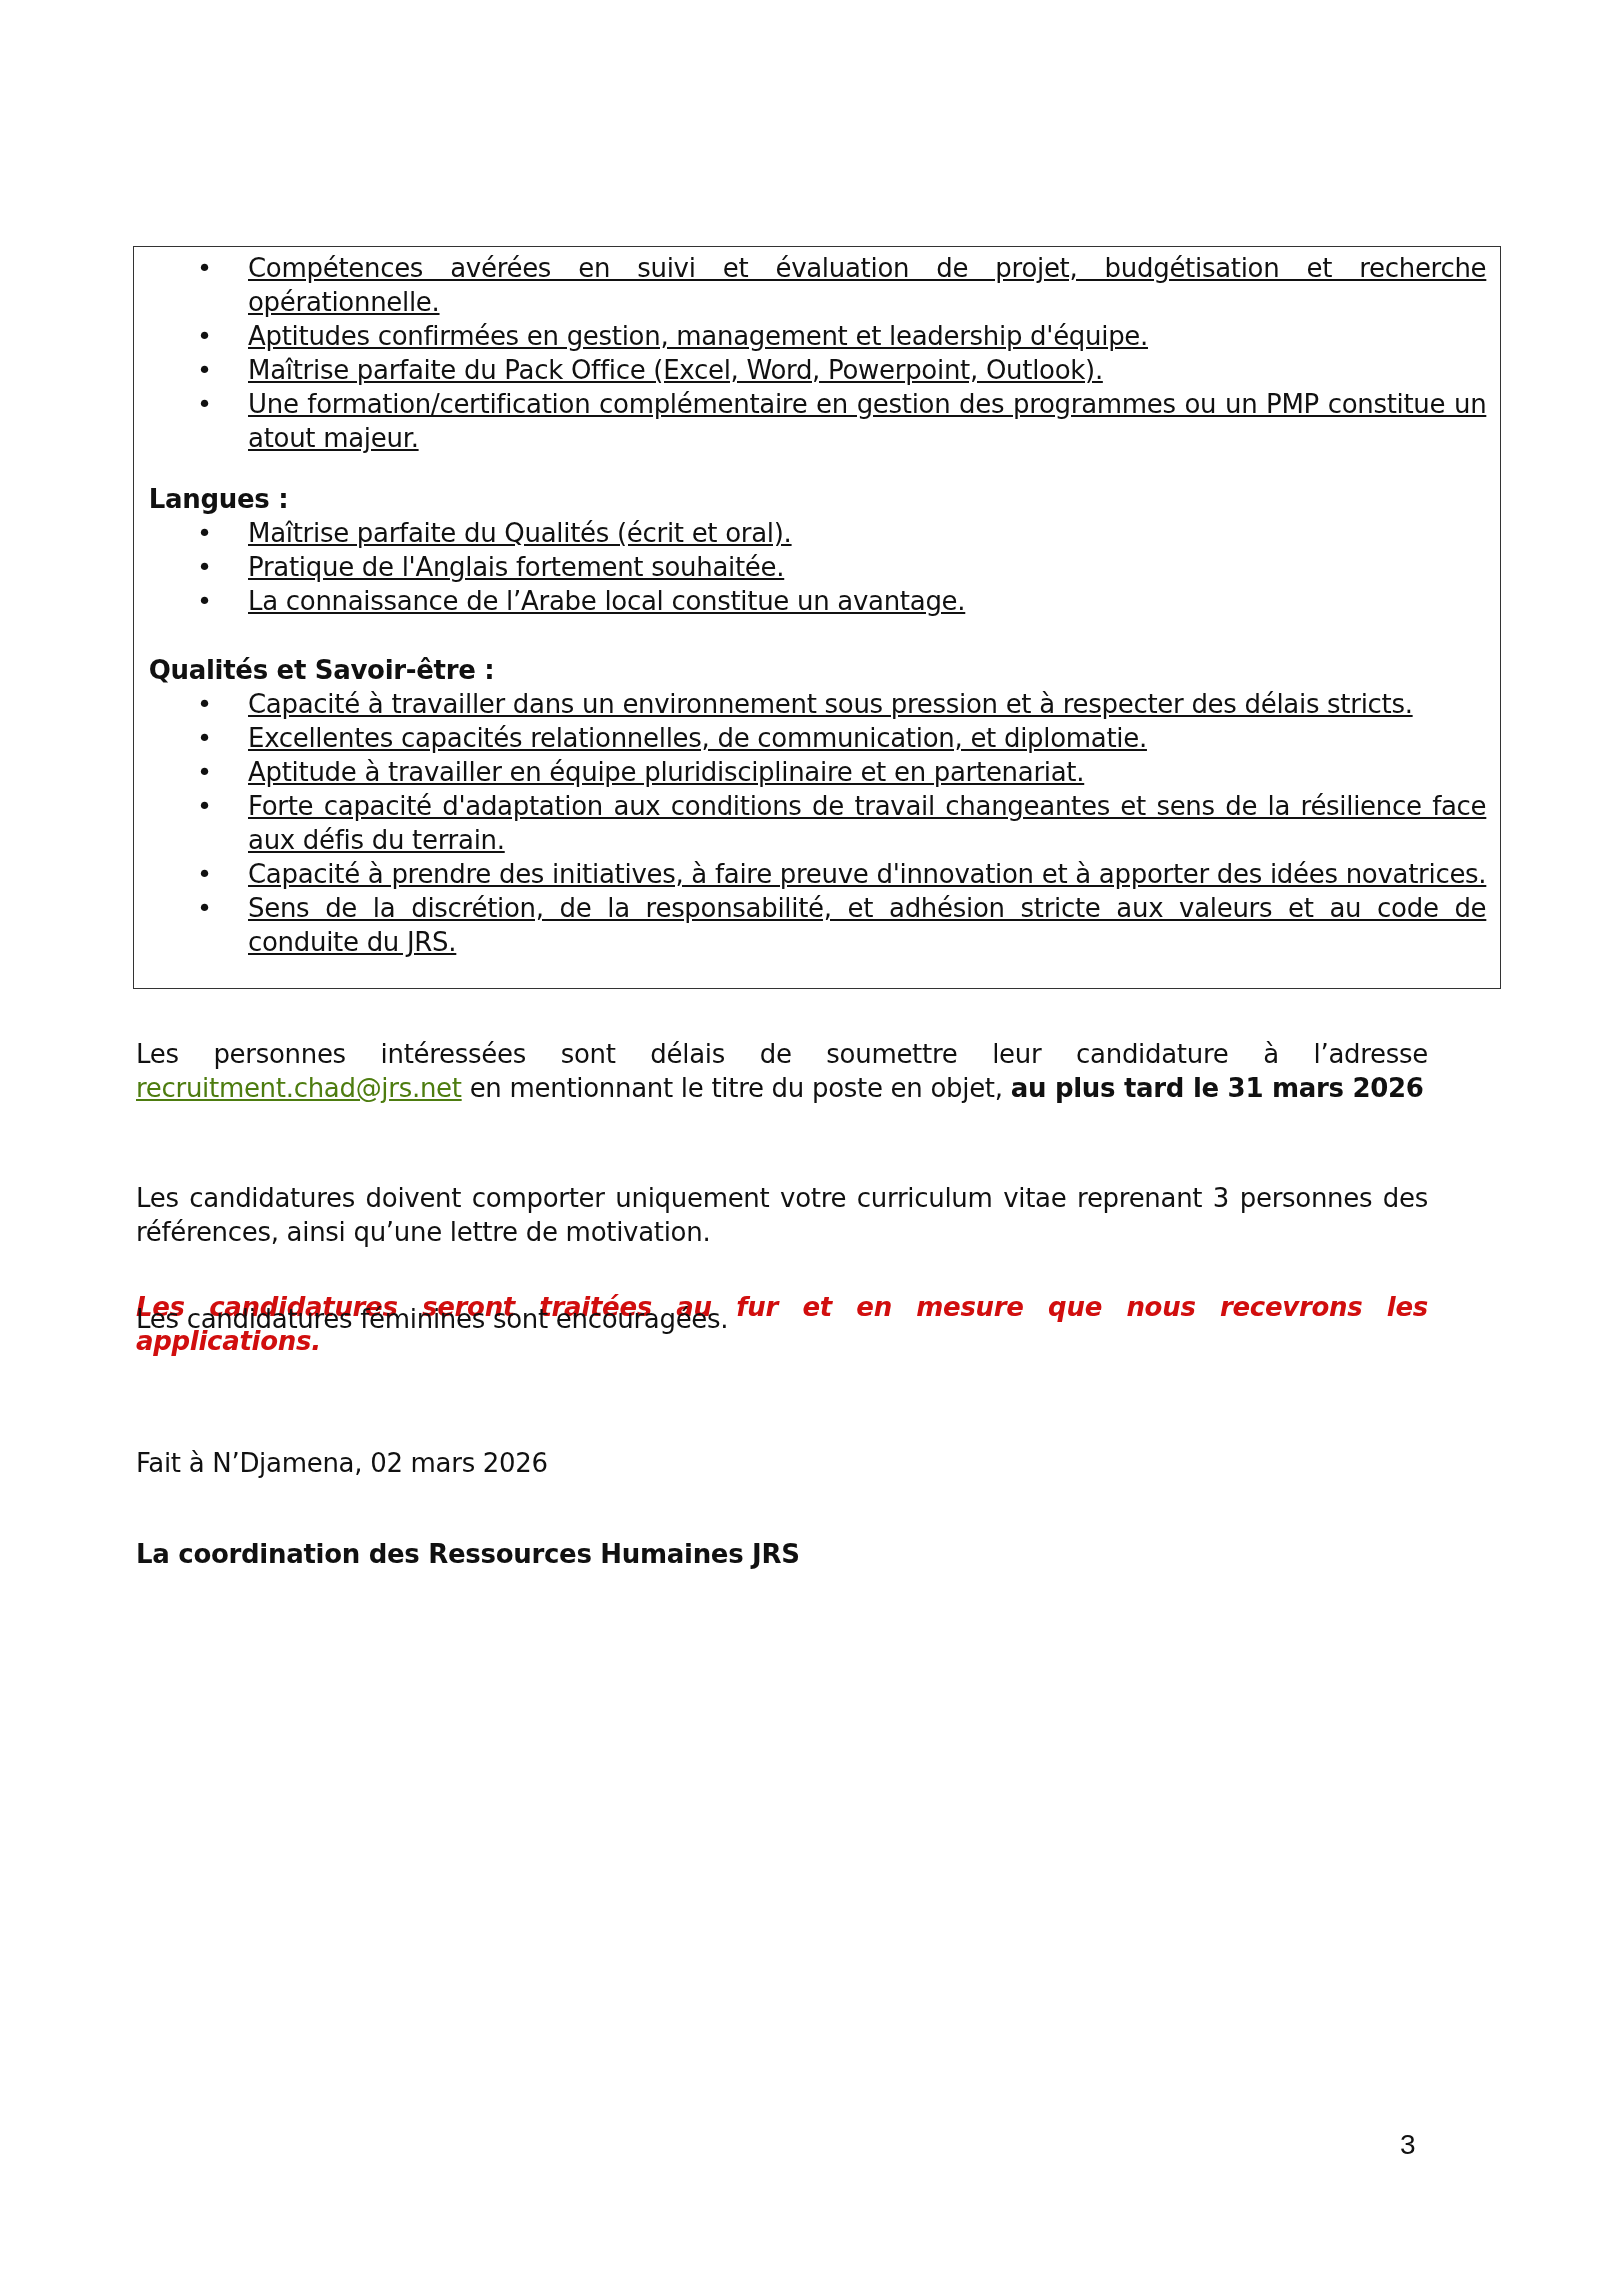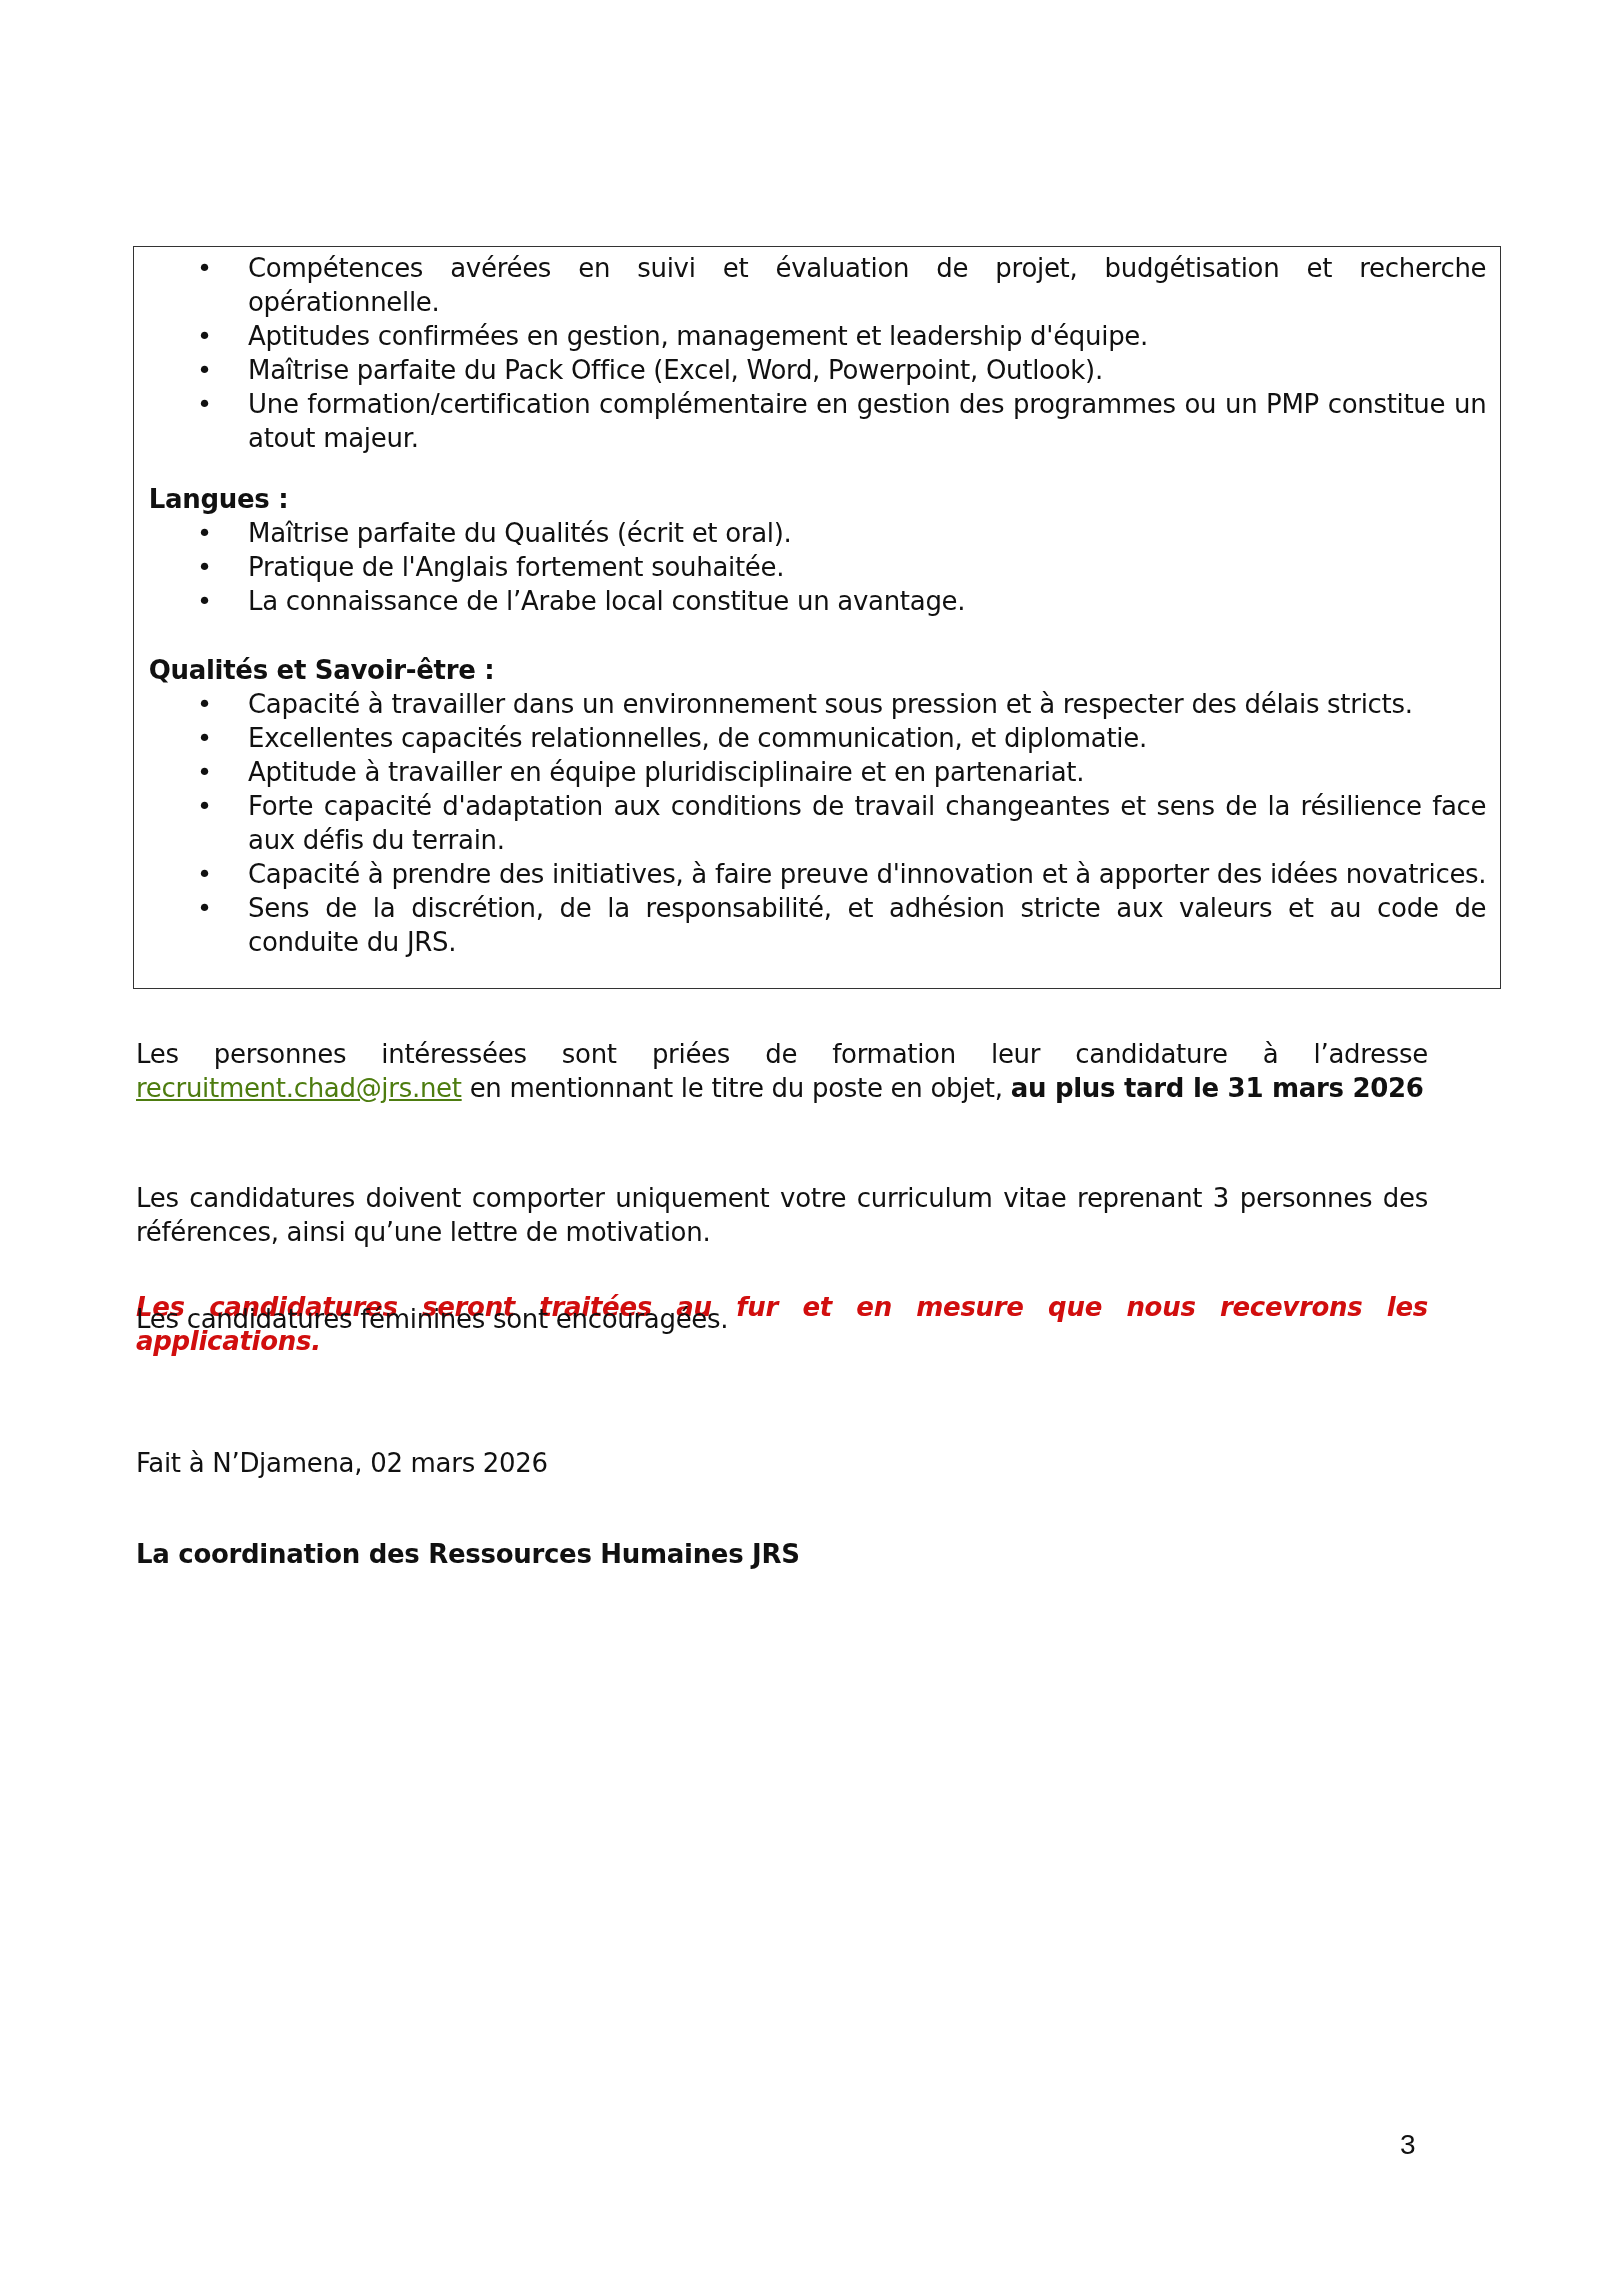--- a/index.html
+++ b/index.html
@@ -2,21 +2,21 @@
 <html><head>
 <meta charset="utf-8">
 <style>
   html, body { margin: 0; padding: 0; background: #ffffff; }
   body { width: 1621px; height: 2292px; position: relative; overflow: hidden;
          font-family: "DejaVu Sans", sans-serif; color: #111111; }
   .page { position: absolute; left: 0; top: 0; width: 1621px; height: 2292px; }
   .box { position: absolute; left: 133px; top: 246px; width: 1368px; height: 743px;
          border: 1.5px solid #333; box-sizing: border-box; }
   .t { font-size: 26px; letter-spacing: -0.3px; line-height: 34px; }
-  ul.bl { list-style: none; margin: 0; padding: 0; }
+  ul.bl { list-style: none; margin: 0; padding: 0; text-decoration: underline; }
   ul.bl li { position: relative; padding-left: 114px; padding-right: 13.7px; text-align: justify; }
   ul.bl li::before { content: "\2022"; position: absolute; left: 63px; top: 0; font-size: 25.5px; }
   .sec-title { font-weight: bold; padding-left: 14.7px; }
   .sect { position: absolute; left: 0; right: 0; }
   .para { position: absolute; left: 136px; width: 1292px; text-align: justify; }
   a.mail { color: #4d7c0f; text-decoration: underline; }
   .red { color: #d10e0e; font-weight: bold; }
   .bold { font-weight: bold; }
   .pagenum { position: absolute; left: 1400px; top: 2129px; font-family: "Liberation Sans", sans-serif; font-size: 28px; }
 </style>
@@ -51,21 +51,21 @@
         <li>Excellentes capacités relationnelles, de communication, et diplomatie.</li>
         <li>Aptitude à travailler en équipe pluridisciplinaire et en partenariat.</li>
         <li>Forte capacité d'adaptation aux conditions de travail changeantes et sens de la résilience face aux défis du terrain.</li>
         <li>Capacité à prendre des initiatives, à faire preuve d'innovation et à apporter des idées novatrices.</li>
         <li>Sens de la discrétion, de la responsabilité, et adhésion stricte aux valeurs et au code de conduite du JRS.</li>
       </ul>
     </div>
   </div>
 
   <div class="para t" style="top:1037px;">
-    <span>Les personnes intéressées sont priées de formation leur candidature à l’adresse</span>
+    <span>Les personnes intéressées sont délais de soumettre leur candidature à l’adresse</span>
     <a class="mail" href="mailto:recruitment.chad@jrs.net">recruitment.chad@jrs.net</a><span> en mentionnant le titre du poste en objet, </span><span class="bold">au plus tard le 31 mars 2026</span>
   </div>
 
   <div class="para t" style="top:1181px;">Les candidatures doivent comporter uniquement votre curriculum vitae reprenant 3 personnes des références, ainsi qu’une lettre de motivation.</div>
 
   <div class="para t red" style="top:1290px;font-style:italic;">Les candidatures seront traitées au fur et en mesure que nous recevrons les applications.</div>
 
   <div class="para t" style="top:1302px;">Les candidatures féminines sont encouragées.</div>
 
   <div class="para t" style="top:1446px;">Fait à N’Djamena, 02 mars 2026</div>

